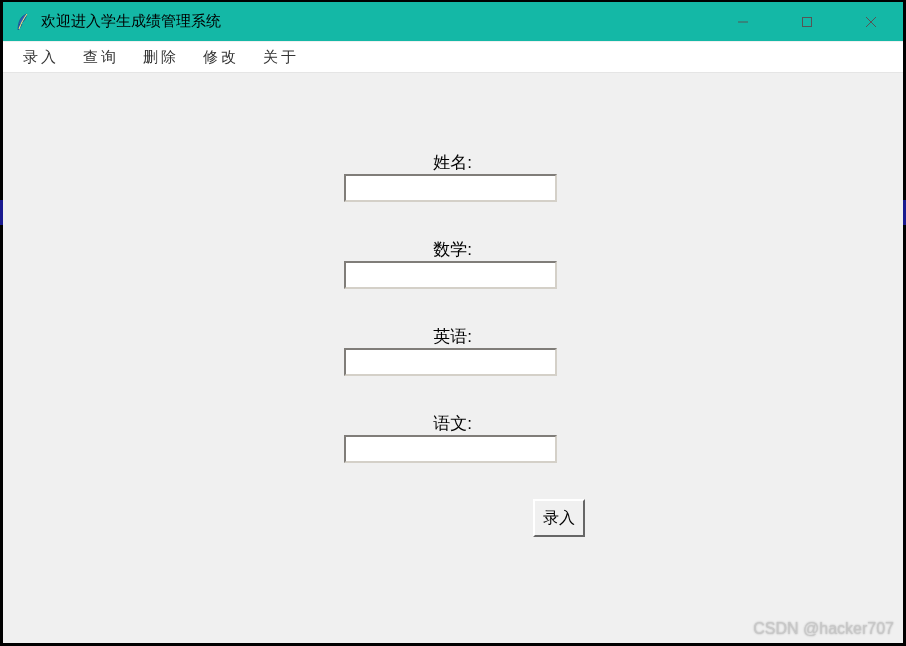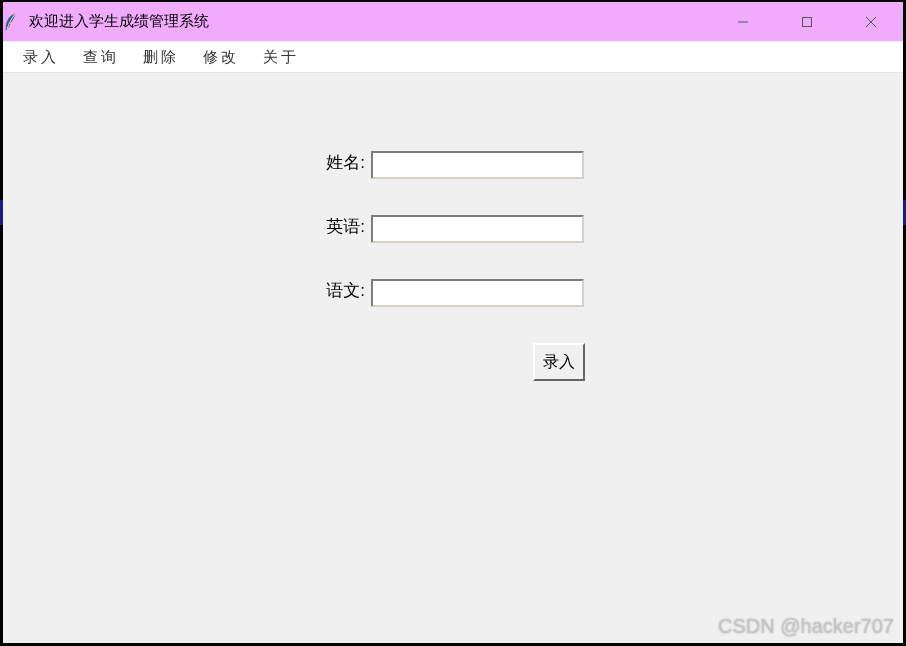--- a/index.html
+++ b/index.html
@@ -19,24 +19,24 @@
       top: 2px;
       left: 3px;
       right: 3px;
       bottom: 3px;
       background: #fff;
       display: flex;
       flex-direction: column;
     }
     .titlebar {
       height: 40px;
-      background: #f0abfc;
-      display: flex;
-      align-items: center;
-      padding-left: 0;
+      background: #14b8a6;
+      display: flex;
+      align-items: center;
+      padding-left: 12px;
       border-bottom: 1px solid #f0f0f0;
     }
     .titlebar-icon {
       width: 16px;
       height: 20px;
       display: inline-flex;
       align-items: center;
       justify-content: center;
       margin-right: 10px;
     }
@@ -78,22 +78,23 @@
       background: #f0f0f0;
       position: relative;
     }
     .form {
       position: absolute;
       top: 78px;
       left: 312px;
     }
     .row {
       display: flex;
-      align-items: flex-start;
+      align-items: center;
       margin-bottom: 36px;
+      flex-direction: column;
     }
     .row label {
       font-size: 17px;
       color: #000;
       width: 50px;
       text-align: right;
       margin-right: 6px;
     }
     .row input {
       width: 213px;
@@ -119,21 +120,21 @@
       border-right: 2px solid #666;
       border-bottom: 2px solid #666;
       font-size: 16px;
       font-family: inherit;
       cursor: pointer;
     }
     .watermark {
       position: absolute;
       bottom: 8px;
       right: 12px;
-      font-size: 20px;
+      font-size: 16px;
       color: rgba(200,200,200,0.85);
       text-shadow: 0 0 2px rgba(0,0,0,0.3);
       font-family: Arial, sans-serif;
     }
     
     .edge-left {
       position: absolute;
       left: 0;
       top: 200px;
       width: 3px;
@@ -192,20 +193,24 @@
     <span class="menu-item">关于</span>
   </div>
 
   <div class="client">
     <div class="form">
       <div class="row">
         <label>姓名:</label>
         <input type="text" value="" style="">
       </div>
       <div class="row">
+        <label>数学:</label>
+        <input type="text" value="" style="">
+      </div>
+      <div class="row">
         <label>英语:</label>
         <input type="text" value="" style="">
       </div>
       <div class="row">
         <label>语文:</label>
         <input type="text" value="" style="">
       </div>
       <div class="submit-row">
         <button class="submit-btn">录入</button>
       </div>

